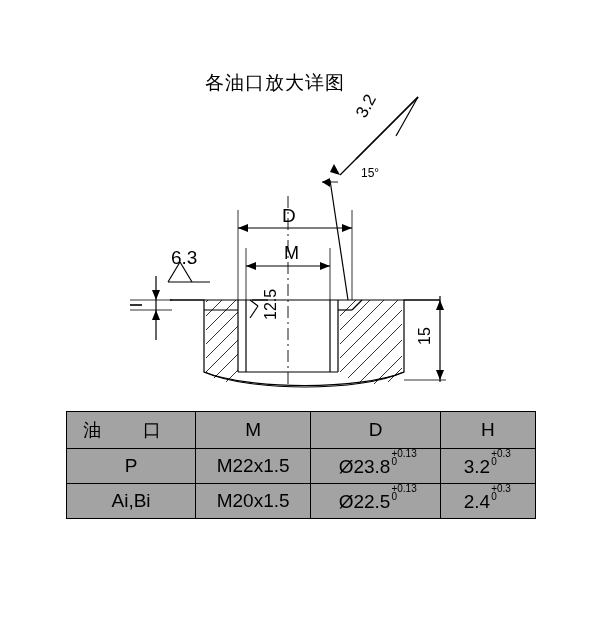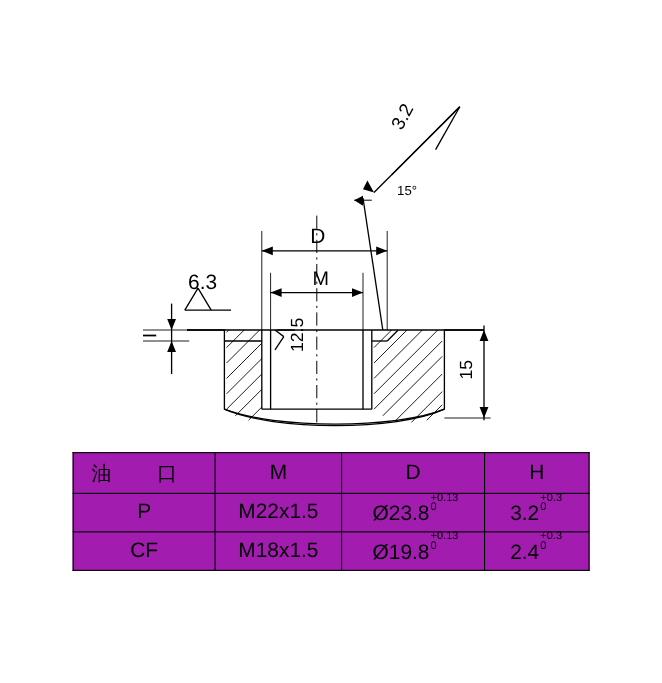--- a/index.html
+++ b/index.html
@@ -49,21 +49,21 @@
   .lbl-125 { left: 262px; top: 320px; font-size: 16px; transform: rotate(-90deg); transform-origin: left top;}
   .lbl-15r { left: 416px; top: 345px; font-size: 16px; transform: rotate(-90deg); transform-origin: left top;}
 
   
   table.spec {
     position: absolute;
     left: 66px;
     top: 411px;
     width: 470px;
     border-collapse: collapse;
-    background: #a21caf;
+    background: #a3a3a3;
   }
   table.spec td {
     border: 1px solid #000000;
     text-align: center;
     vertical-align: middle;
     height: 34px;
     font-size: 19px;
     font-family: "Liberation Sans", sans-serif;
     padding: 0;
   }
@@ -198,20 +198,21 @@
       <line x1="440" y1="296" x2="440" y2="382"></line>
       <polygon points="440,300 436,310 444,310" fill="#000000" stroke="none"></polygon>
       <polygon points="440,380 436,370 444,370" fill="#000000" stroke="none"></polygon>
       <line x1="404" y1="380" x2="446" y2="380" stroke-width="0.8"></line>
 
       <line x1="322" y1="182" x2="338" y2="182" stroke-width="0.9"></line>
       <polygon points="322,182 330,178 330,187" fill="#000000" stroke="none"></polygon>
     </g>
   </svg>
 
+  <div class="title-text">各油口放大详图</div>
 
   <div class="lbl lbl-D">D</div>
   <div class="lbl lbl-M">M</div>
   <div class="lbl lbl-63">6.3</div>
   <div class="lbl lbl-32">3.2</div>
   <div class="lbl lbl-15d">15°</div>
   <div class="lbl lbl-125">12.5</div>
   <div class="lbl lbl-15r">15</div>
 
   <table class="spec">
@@ -223,24 +224,24 @@
         <td class="col3">H</td>
       </tr>
 
       <tr>
         <td>P</td>
         <td>M22x1.5</td>
         <td><span class="valwrap"><span>Ø23.8</span><span class="tol"><span class="up">+0.13</span><span class="lo">0</span></span></span></td>
         <td><span class="valwrap"><span>3.2</span><span class="tol"><span class="up">+0.3</span><span class="lo">0</span></span></span></td>
       </tr>
 
-
-
       <tr>
-        <td>CF</td>
-        <td>M18x1.5</td>
-        <td><span class="valwrap"><span>Ø19.8</span><span class="tol"><span class="up">+0.13</span><span class="lo">0</span></span></span></td>
+        <td>Ai,Bi</td>
+        <td>M20x1.5</td>
+        <td><span class="valwrap"><span>Ø22.5</span><span class="tol"><span class="up">+0.13</span><span class="lo">0</span></span></span></td>
         <td><span class="valwrap"><span>2.4</span><span class="tol"><span class="up">+0.3</span><span class="lo">0</span></span></span></td>
       </tr>
+
+
     </tbody>
   </table>
 
 </div>
 
 </body></html>

